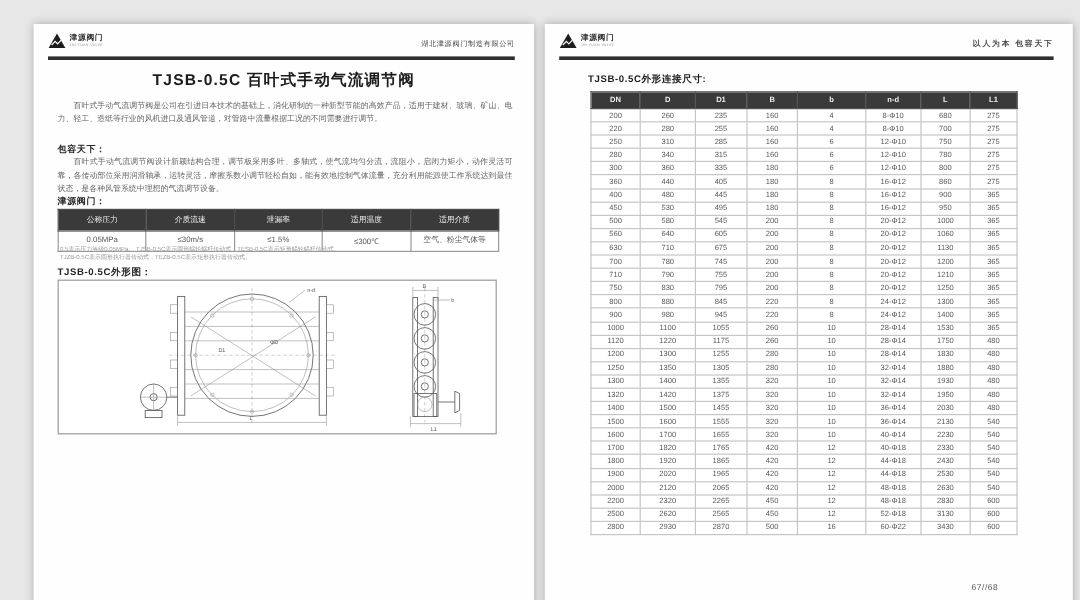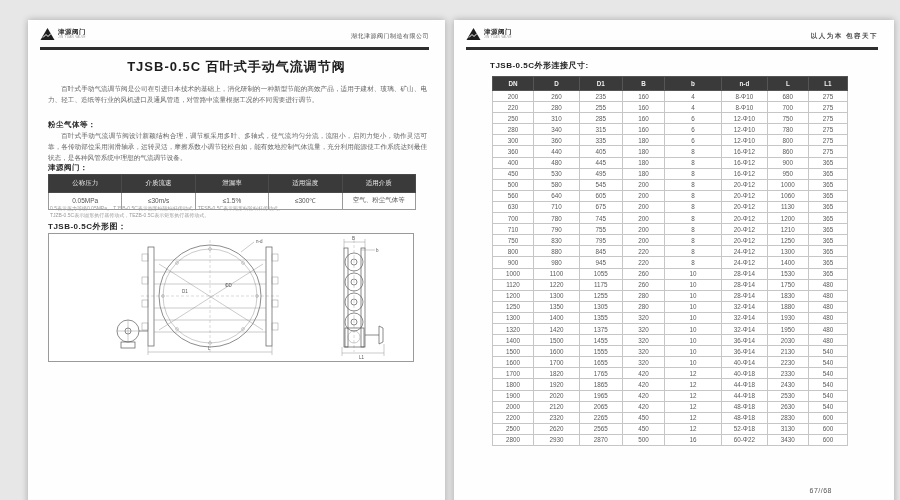--- a/index.html
+++ b/index.html
@@ -74,21 +74,21 @@
       </div>
     </div>
     <div class="header-right">湖北津源阀门制造有限公司</div>
   </div>
   <div class="header-rule"></div>
 
   <div class="l-title">TJSB-0.5C 百叶式手动气流调节阀</div>
 
   <div class="para l-intro">百叶式手动气流调节阀是公司在引进日本技术的基础上，消化研制的一种新型节能的高效产品，适用于建材、玻璃、矿山、电力、轻工、造纸等行业的风机进口及通风管道，对管路中流量根据工况的不同需要进行调节。</div>
 
-  <div class="sec-h l-feat-h">粉尘气体等：</div>
+  <div class="sec-h l-feat-h">包容天下：</div>
   <div class="para l-feat-t">百叶式手动气流调节阀设计新颖结构合理，调节板采用多叶、多轴式，使气流均匀分流，流阻小，启闭力矩小，动作灵活可靠，各传动部位采用润滑轴承，运转灵活，摩擦系数小调节轻松自如，能有效地控制气体流量，充分利用能源使工作系统达到最佳状态，是各种风管系统中理想的气流调节设备。</div>
 
   <div class="sec-h l-param-h">津源阀门：</div>
   <table class="perf-table">
     <thead>
         <tr>
           <th>公称压力</th>
           <th>介质流速</th>
           <th>泄漏率</th>
           <th>适用温度</th>

